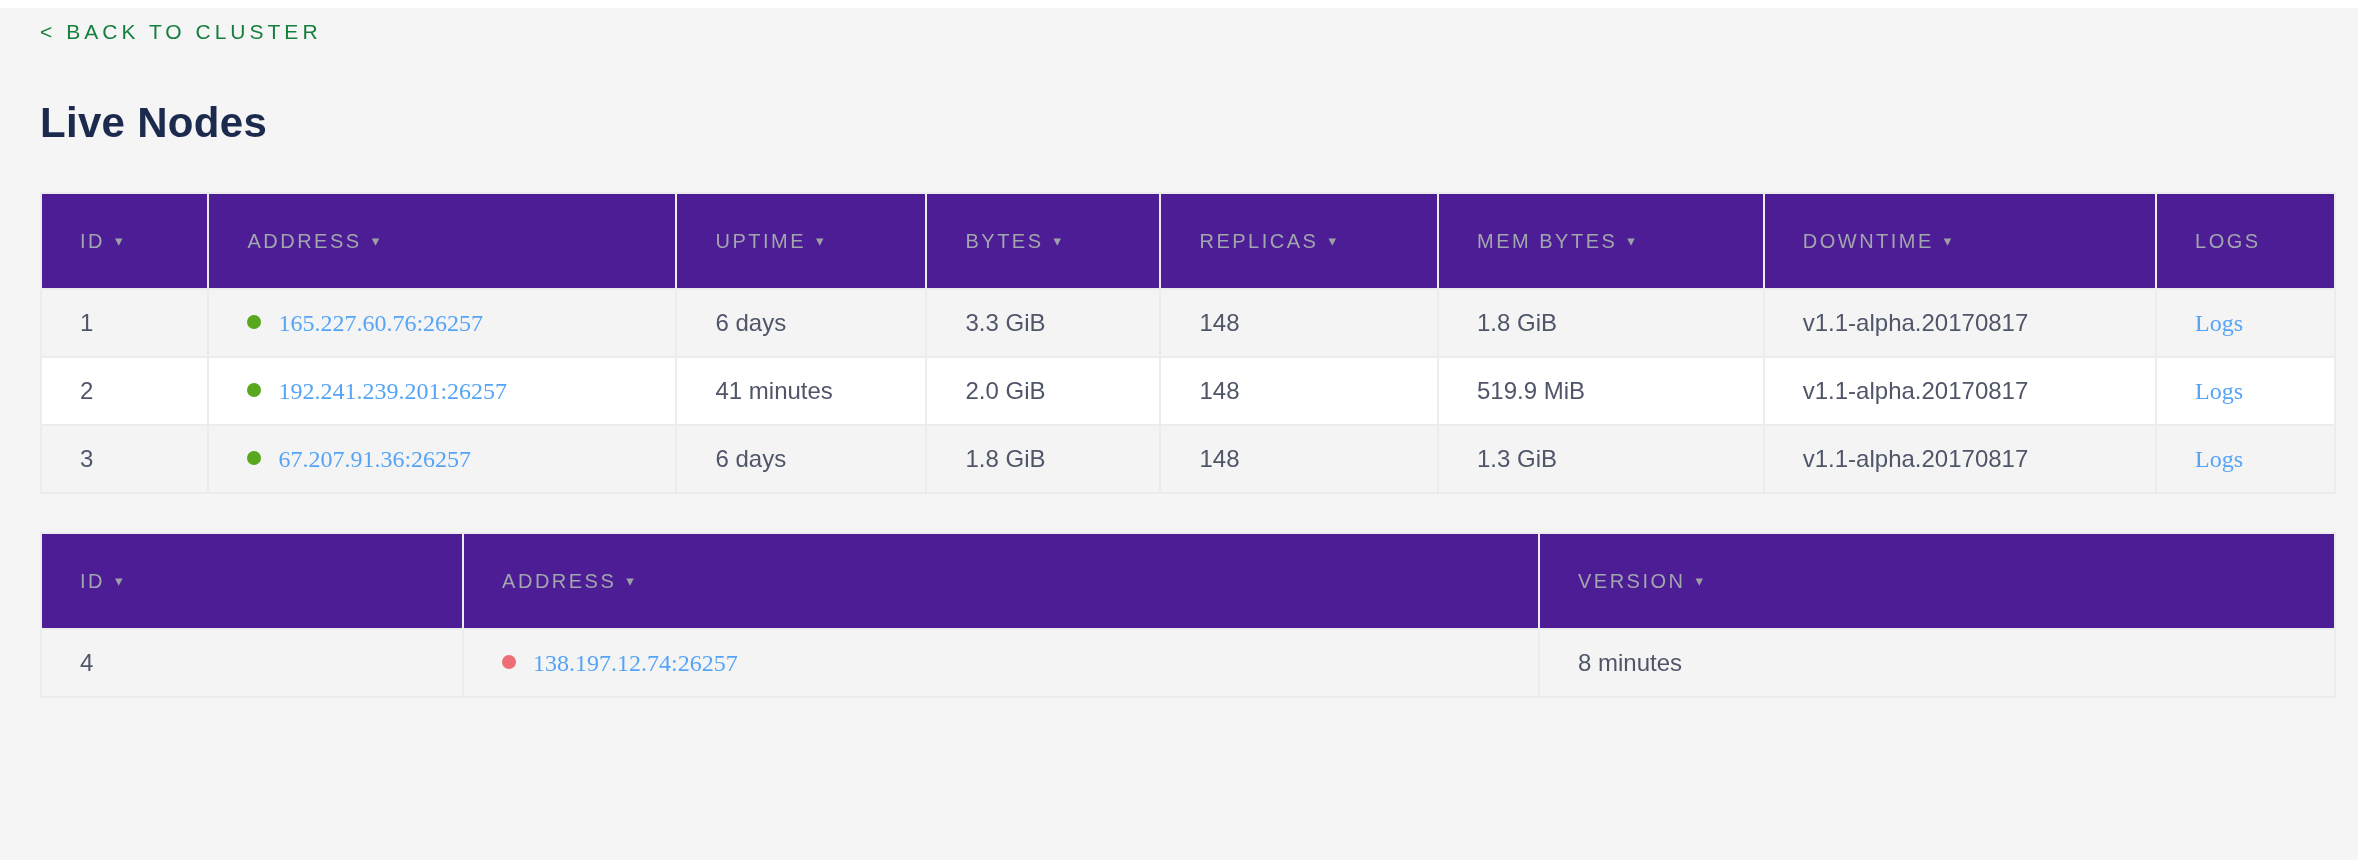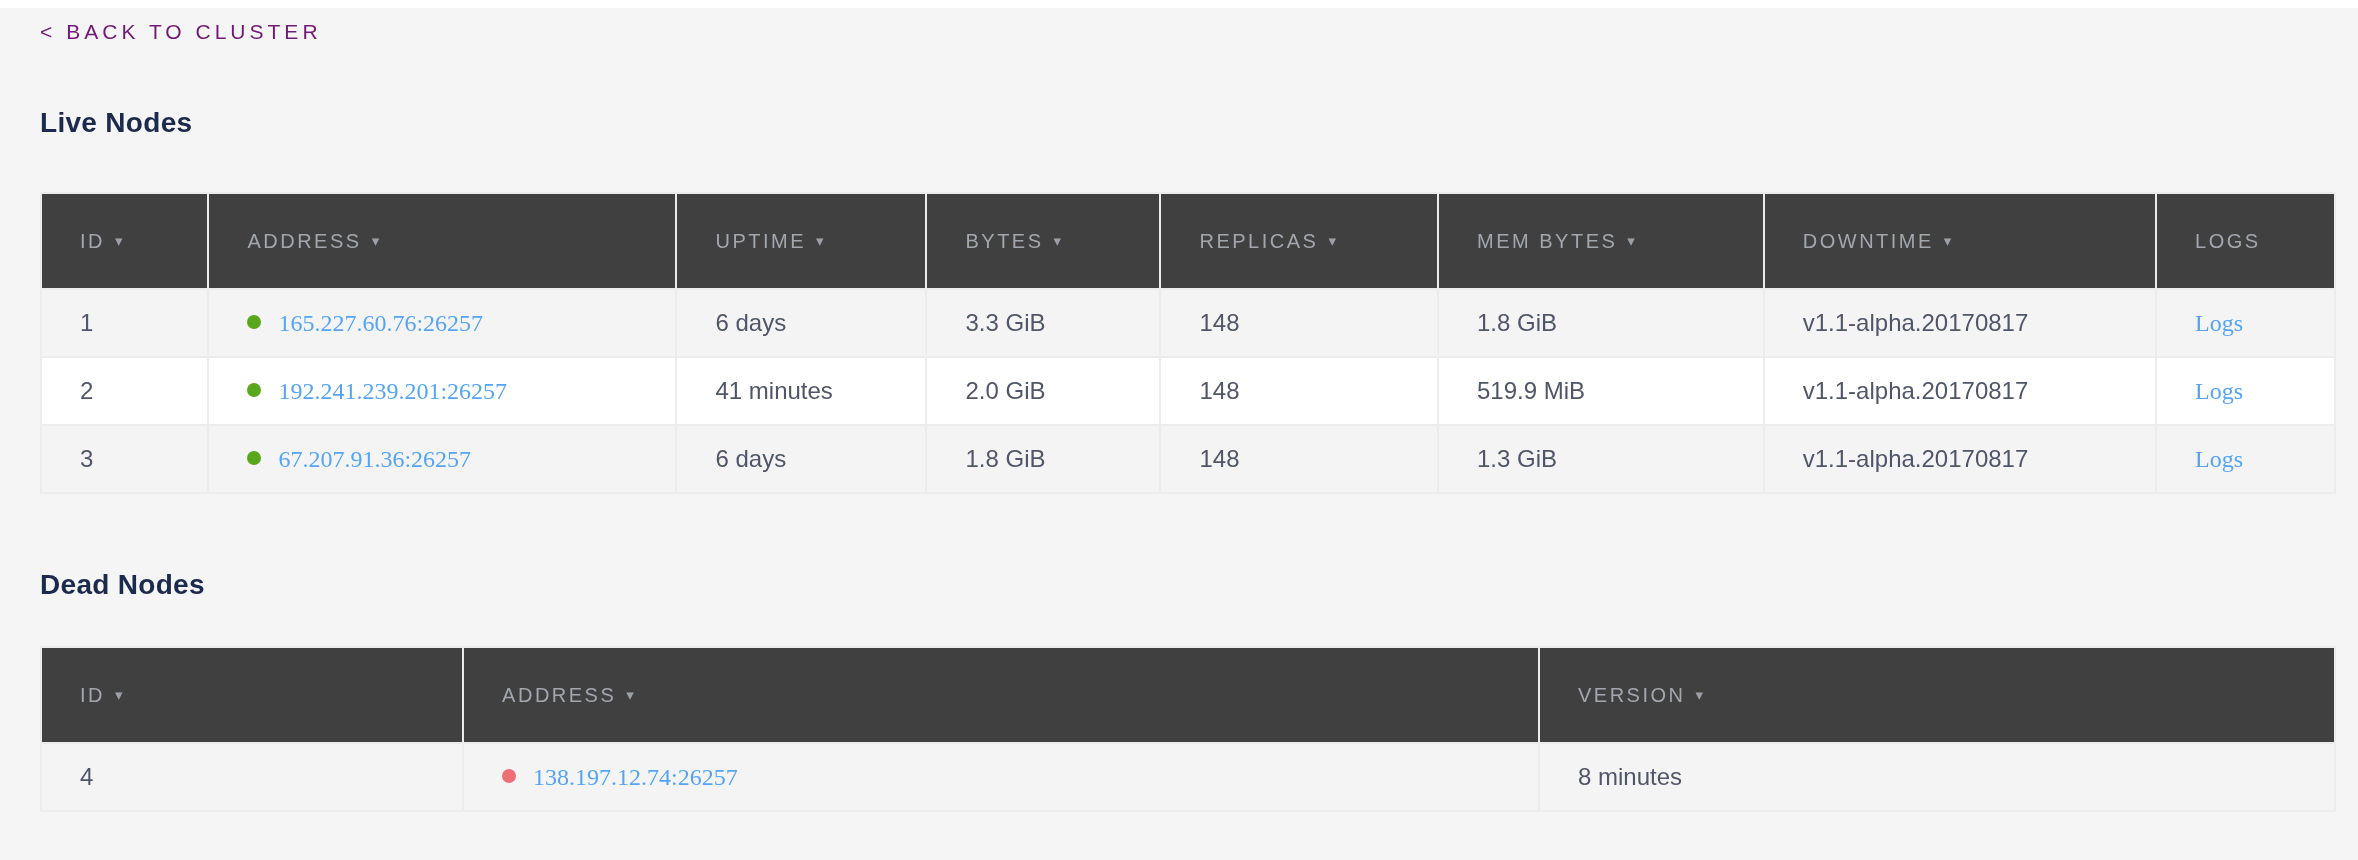--- a/index.html
+++ b/index.html
@@ -12,29 +12,29 @@
   }
   .topstrip { height: 8px; background: #ffffff; }
   .content { margin: 0 22px 0 40px; }
 
   .back-link {
     display: inline-block;
     margin-top: 12px;
     font-size: 21px;
     line-height: 24px;
     letter-spacing: 4px;
-    color: #701a75;
+    color: #15803d;
     text-decoration: none;
     cursor: pointer;
   }
   .back-link .chev { margin-right: 10px; }
 
   h2.section-title {
     margin: 0;
-    font-size: 28px;
+    font-size: 42px;
     line-height: 46px;
     font-weight: bold;
     color: #1c2b4d;
     letter-spacing: 0.3px;
   }
   #live-title { margin-top: 56px; }
   #dead-title { margin-top: 68px; }
 
   table.nodes-table {
     width: 100%;
@@ -47,21 +47,21 @@
 
   th {
     height: 96px;
     padding: 0 20px 0 38px;
     text-align: left;
     vertical-align: middle;
     font-size: 20px;
     font-weight: normal;
     letter-spacing: 2.5px;
     color: #a2a6ad;
-    background: #404040;
+    background: #4c1d95;
     border: 2px solid #ececee;
     white-space: nowrap;
     overflow: hidden;
   }
   td {
     height: 68px;
     padding: 0 20px 0 38px;
     vertical-align: middle;
     font-size: 24px;
     color: #505669;
@@ -152,21 +152,20 @@
         <td>6 days</td>
         <td>1.8 GiB</td>
         <td>148</td>
         <td>1.3 GiB</td>
         <td>v1.1-alpha.20170817</td>
         <td><a class="link">Logs</a></td>
       </tr>
     </tbody>
   </table>
 
-  <h2 class="section-title" id="dead-title">Dead Nodes</h2>
 
   <table class="nodes-table" id="dead-table">
     <colgroup>
       <col style="width:18.4%">
         <col style="width:46.9%">
         <col style="width:34.7%">
     </colgroup>
     <thead>
       <tr>
         <th><span>ID</span><span class="arrow">▾</span></th>

